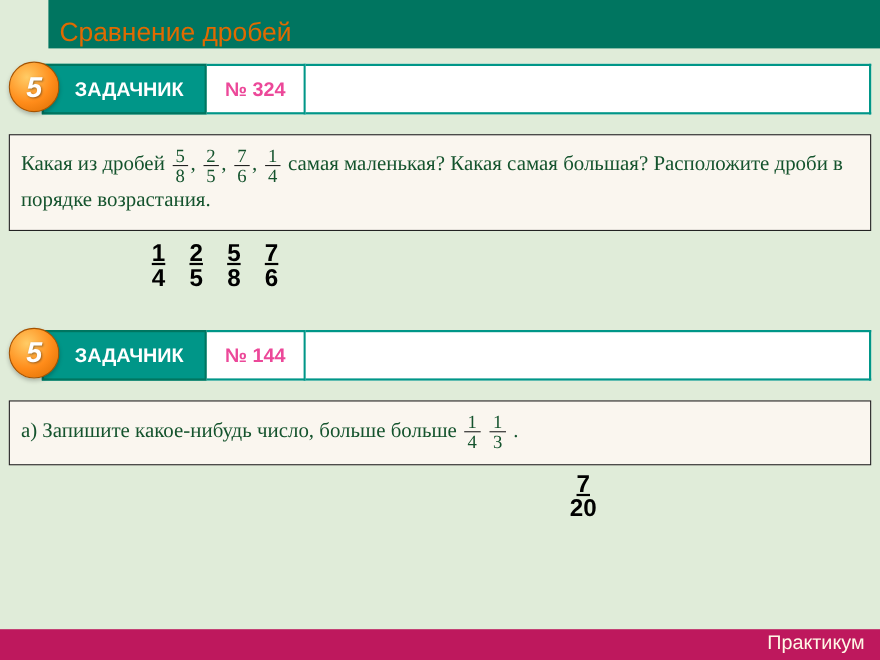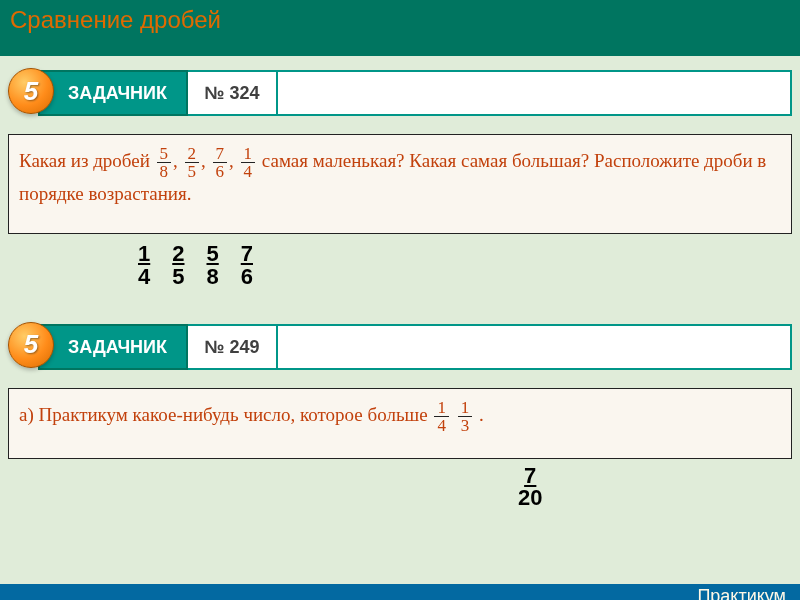--- a/index.html
+++ b/index.html
@@ -6,22 +6,23 @@
   body {
     width: 800px;
     height: 600px;
     background: #e0ecd9;
     font-family: Arial, sans-serif;
     position: relative;
     overflow: hidden;
   }
   .header-bar {
     background: #007560;
-    height: 56px;
-    padding: 6px 10px;
+    height: 44px;
+    padding: 16px 10px;
+    margin-left: 44px;
   }
   .header-title {
     color: #e06a00;
     font-size: 24px;
     font-weight: 500;
   }
   .task-header-row {
     display: flex;
     align-items: stretch;
     margin: 14px 8px 0 8px;
@@ -62,21 +63,21 @@
     font-weight: bold;
     padding: 2px 8px 2px 28px;
     width: 150px;
     border: 2px solid #007560;
     line-height: 1.0;
     display: flex;
     align-items: center;
   }
   .label-number {
     background: #fff;
-    color: #404040;
+    color: #ec4899;
     font-size: 18px;
     font-weight: bold;
     border: 2px solid #009688;
     border-left: none;
     width: 90px;
     text-align: center;
     padding: 2px 4px;
     line-height: 1.0;
     display: flex;
     align-items: center;
@@ -85,25 +86,25 @@
   .header-rest {
     flex: 1;
     background: #fff;
     border: 2px solid #009688;
     border-left: none;
   }
   .problem-box {
     background: #faf6ef;
     border: 1px solid #222;
     margin: 18px 8px 0 8px;
-    padding: 10px 10px 24px 10px;
+    padding: 10px 10px 12px 10px;
     font-family: 'Times New Roman', serif;
     font-size: 19px;
     line-height: 1.5;
-    color: #c2410c;
+    color: #14532d;
   }
   .inline-frac {
     display: inline-flex;
     flex-direction: column;
     align-items: center;
     vertical-align: middle;
     font-size: 17px;
     line-height: 1.0;
     margin: 0 2px;
   }
@@ -181,22 +182,22 @@
     line-height: 14px;
     padding-top: 2px;
     cursor: pointer;
     box-shadow: inset 0 1px 1px rgba(255,255,255,0.6);
   }
   .footer-bar {
     position: absolute;
     bottom: 0;
     left: 0;
     right: 0;
-    height: 16px;
-    background: #0369a1;
+    height: 28px;
+    background: #be185d;
     color: #fff8e6;
     font-size: 18px;
     text-align: right;
     padding: 2px 14px 0 0;
   }
 </style>
 </head>
 <body>
 
 <div class="header-bar">
@@ -255,27 +256,27 @@
       </div>
   </div>
 </div>
 
 <div class="task-header-row" style="margin-top:36px;">
   <div class="badge">
     <span class="badge-num">5</span>
   </div>
   <div class="header-labels">
     <div class="label-zadachnik">ЗАДАЧНИК</div>
-    <div class="label-number">№ 249</div>
+    <div class="label-number">№ 144</div>
   </div>
   <div class="header-rest"></div>
 </div>
 
 <div class="problem-box">
-  <span>а) Практикум какое-нибудь число, которое больше </span>
+  <span>а) Запишите какое-нибудь число, больше больше </span>
   <span class="inline-frac">
       <span class="num">1</span>
       <span class="den">4</span>
     </span>
   <span class="inline-frac">
       <span class="num">1</span>
       <span class="den">3</span>
     </span>
   <span>.</span>
 </div>

